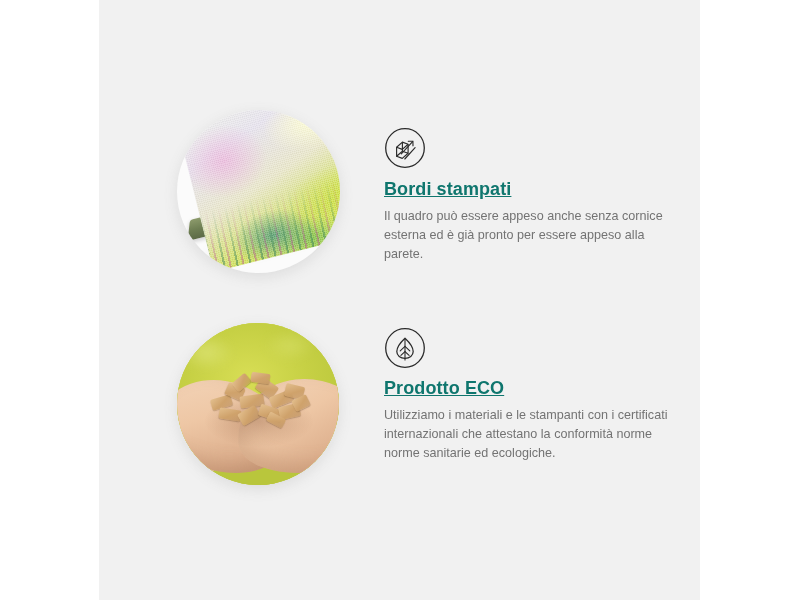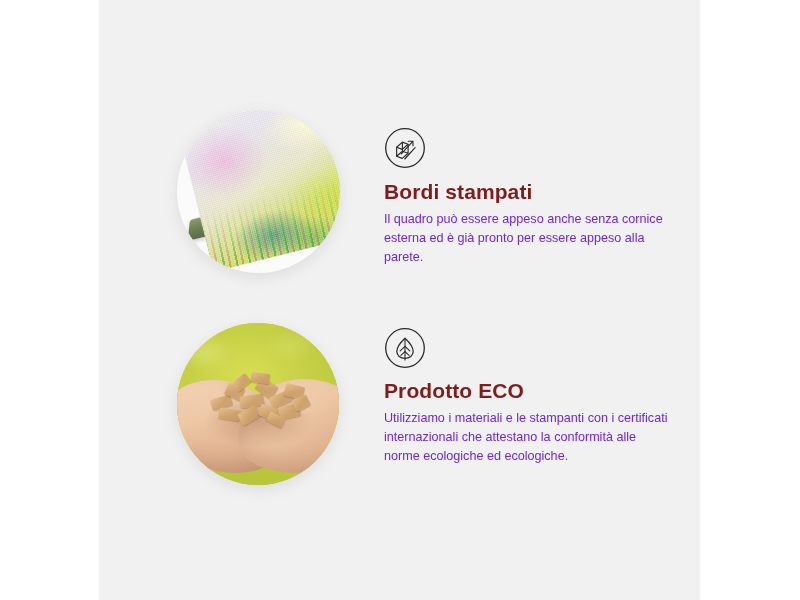--- a/index.html
+++ b/index.html
@@ -209,31 +209,32 @@
   .text-block {
     position: absolute;
     left: 285px;
     width: 285px;
   }
   #text-edges { top: 179px; }
   #text-eco   { top: 78px;  }
 
   .feature-title {
     margin: 0 0 6px 0;
-    font-size: 21px;
+    font-size: 18px;
     font-weight: bold;
-    color: #7f1d1d;
+    color: #0f766e;
     letter-spacing: 0.1px;
     line-height: 1.2;
+    text-decoration: underline;
   }
   .feature-desc {
     margin: 0;
     font-size: 12.6px;
     font-weight: normal;
-    color: #6d28d9;
+    color: #737373;
     line-height: 1.52;
   }
 </style>
 </head>
 <body>
 
 <div class="page">
 
   <div class="panel">
 
@@ -306,19 +307,19 @@
           <path d="M21 12.2 L21 33.0" fill="none" stroke="#2b2b2b" stroke-width="1.1" stroke-linecap="round"></path>
           <path d="M21 19.4 L16.2 23.8" fill="none" stroke="#2b2b2b" stroke-width="1.1" stroke-linecap="round"></path>
           <path d="M21 19.4 L25.8 23.8" fill="none" stroke="#2b2b2b" stroke-width="1.1" stroke-linecap="round"></path>
           <path d="M21 24.6 L16.9 28.4" fill="none" stroke="#2b2b2b" stroke-width="1.1" stroke-linecap="round"></path>
           <path d="M21 24.6 L25.1 28.4" fill="none" stroke="#2b2b2b" stroke-width="1.1" stroke-linecap="round"></path>
         </svg>
       </div>
 
       <div class="text-block" id="text-eco">
         <h2 class="feature-title">Prodotto ECO</h2>
-        <p class="feature-desc">Utilizziamo i materiali e le stampanti con i certificati internazionali che attestano la conformità alle norme ecologiche ed ecologiche.</p>
+        <p class="feature-desc">Utilizziamo i materiali e le stampanti con i certificati internazionali che attestano la conformità norme norme sanitarie ed ecologiche.</p>
       </div>
 
     </section>
 
   </div>
 </div>
 
 </body></html>

